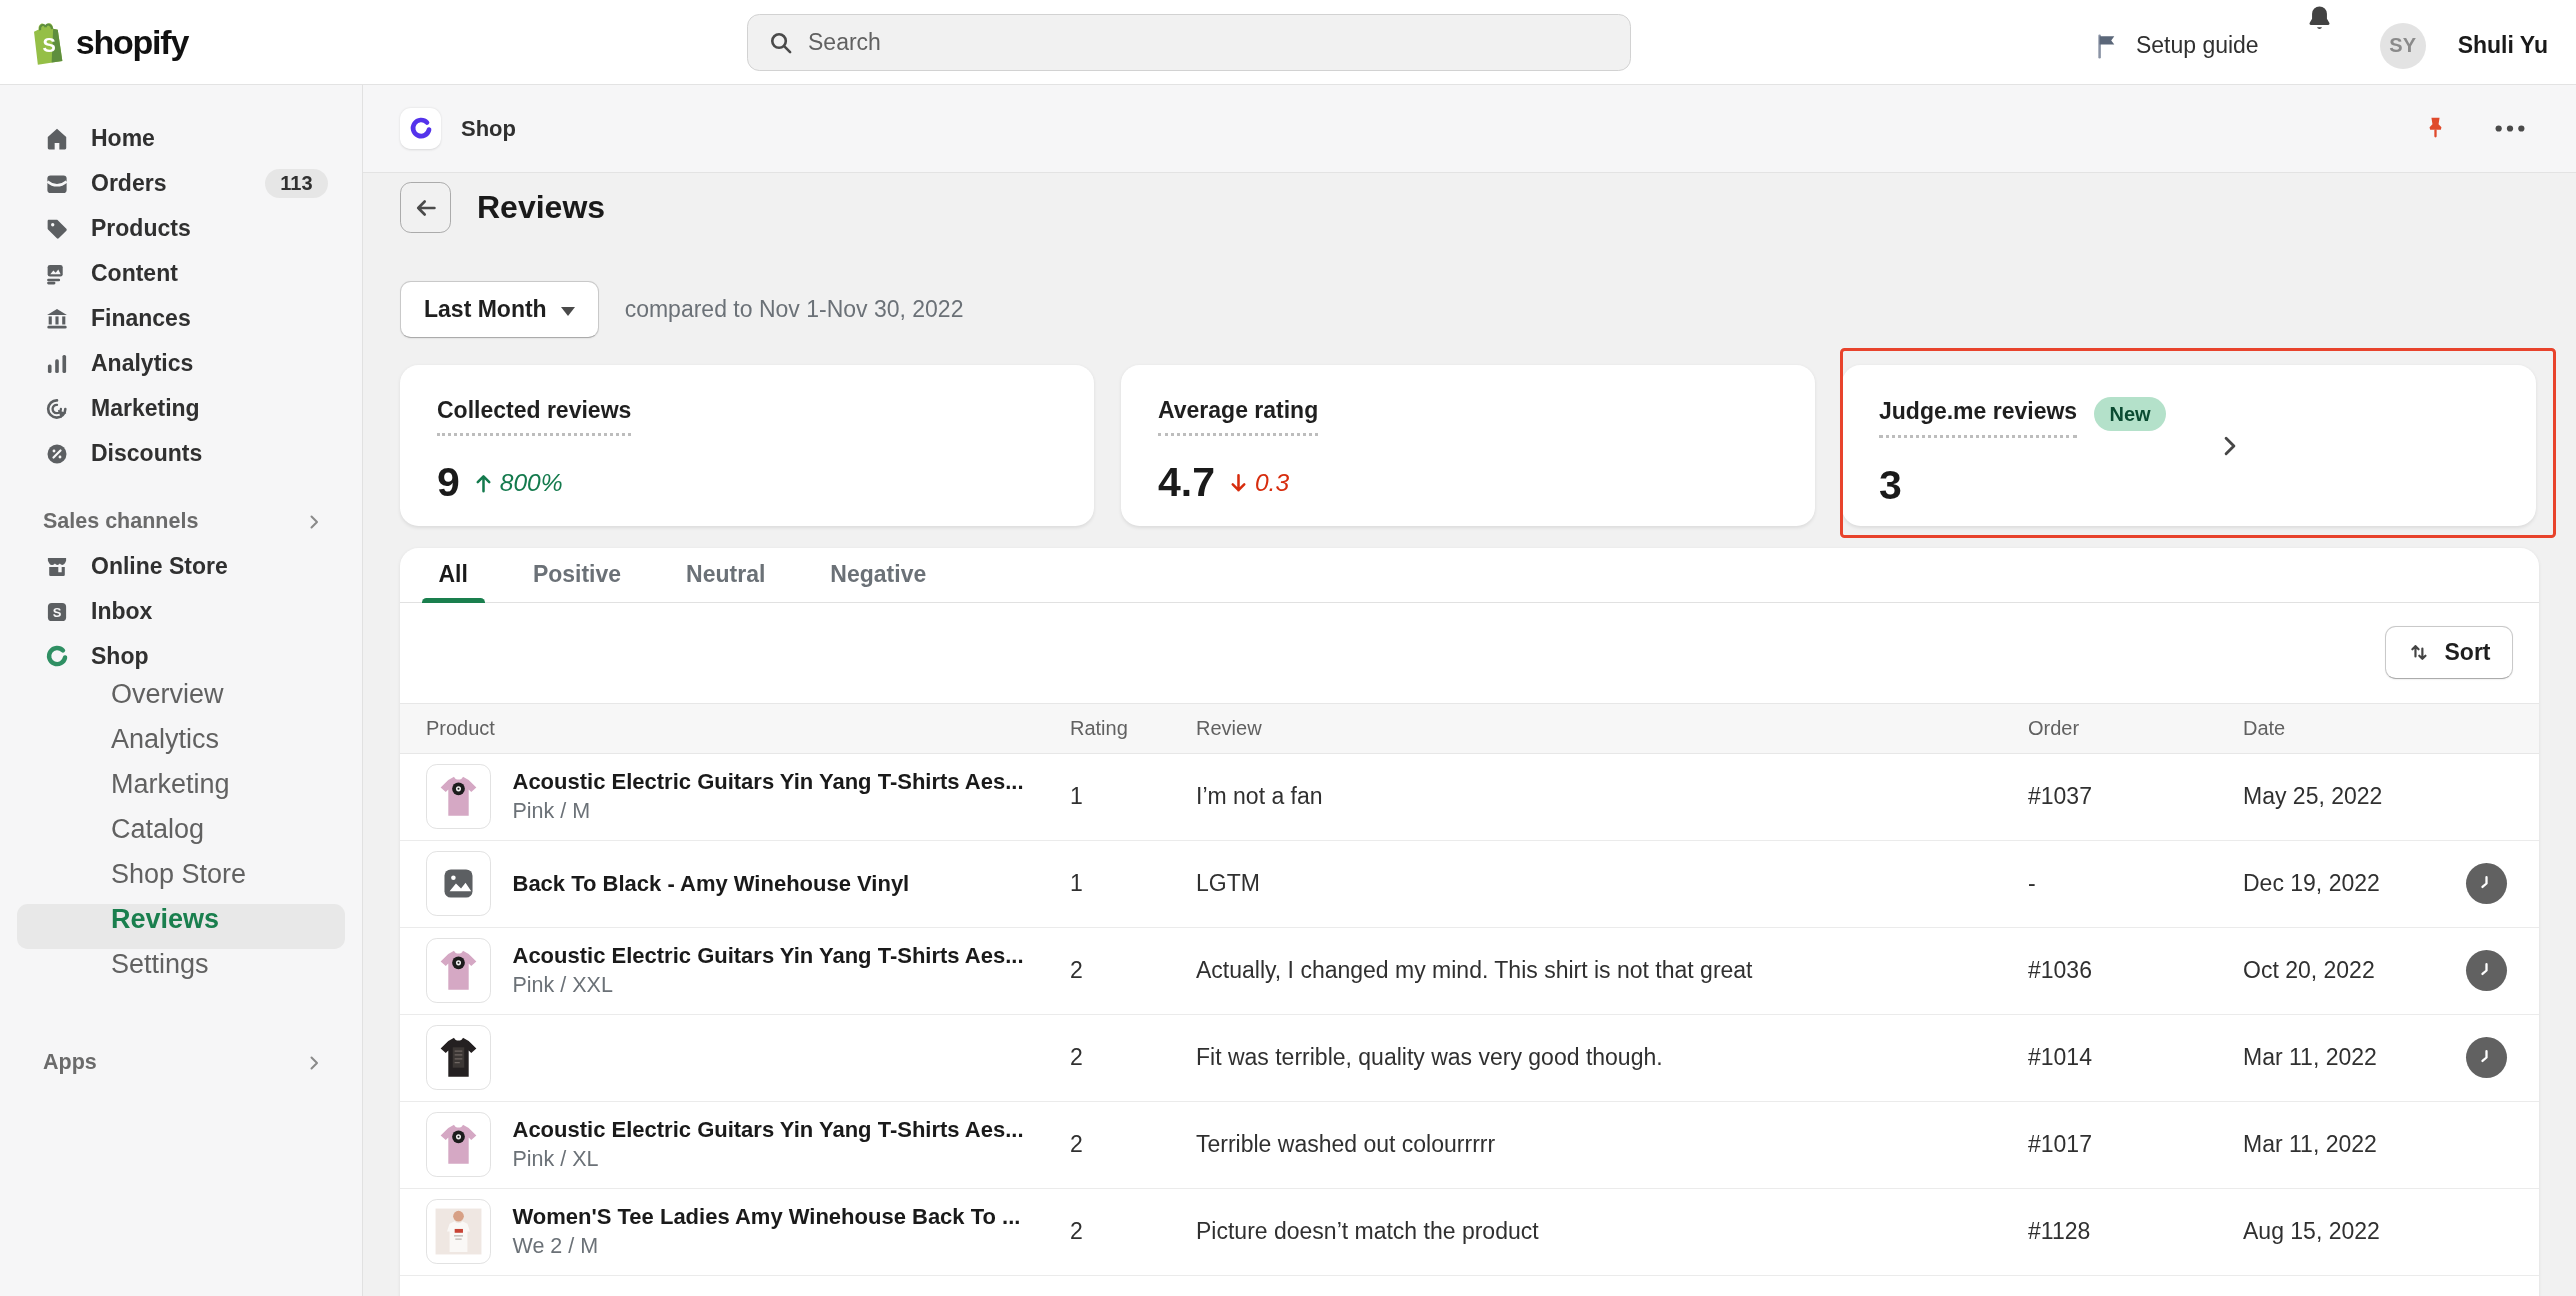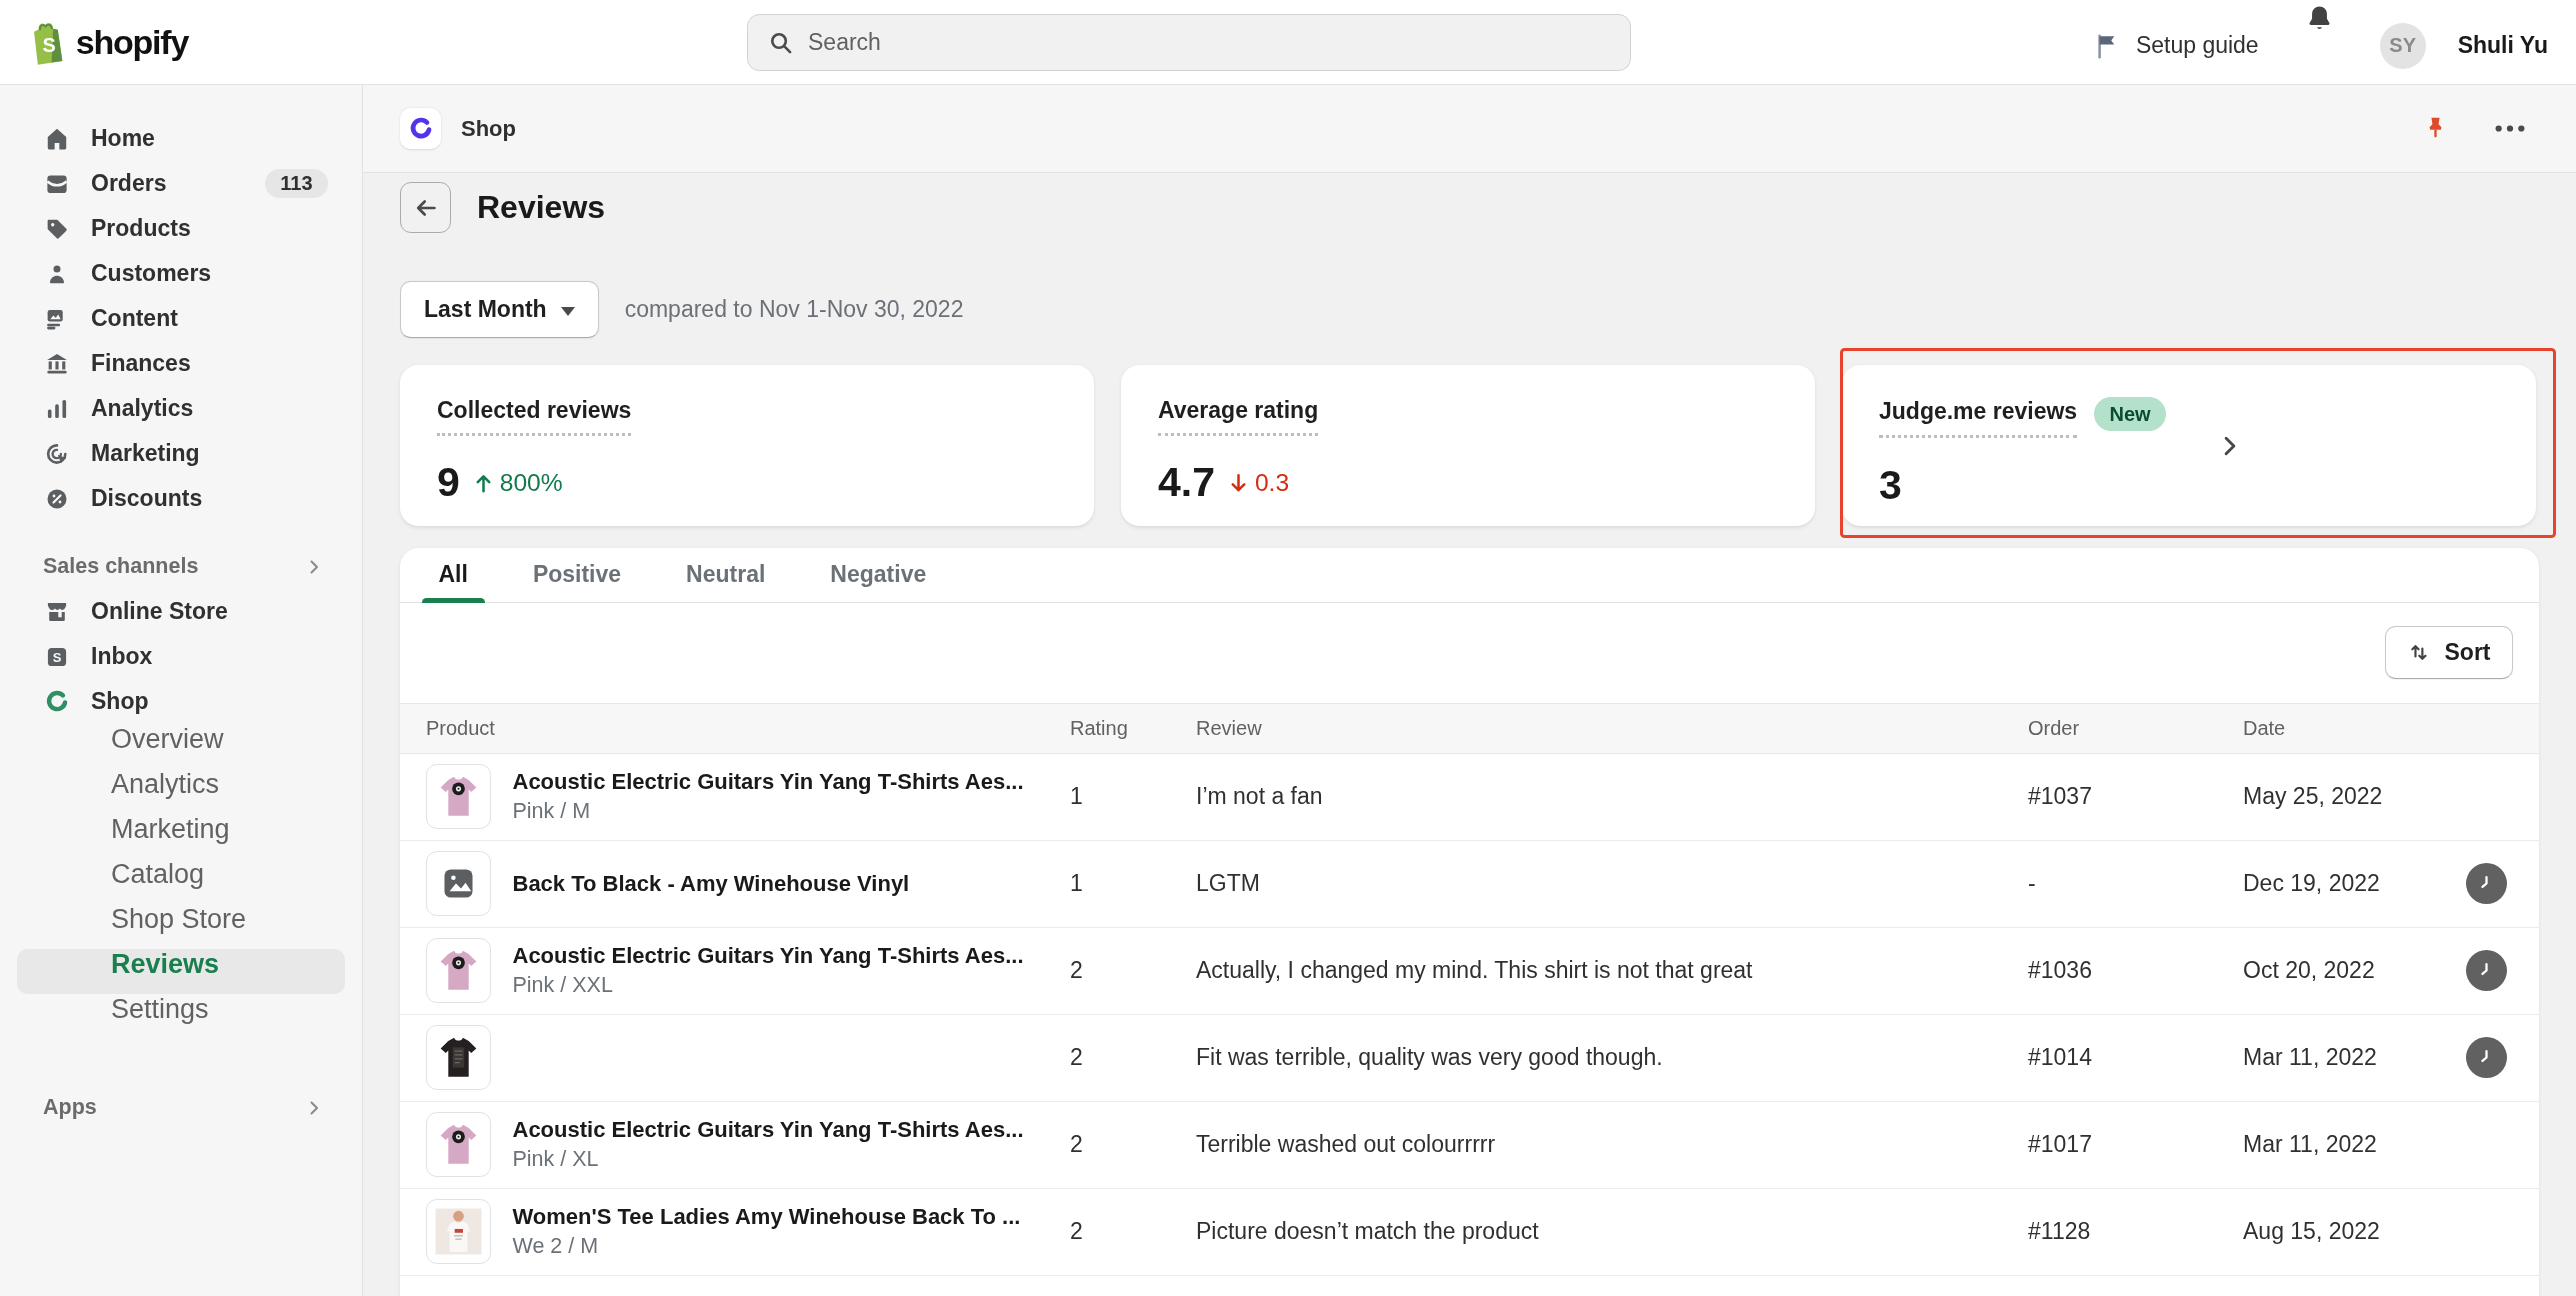--- a/index.html
+++ b/index.html
@@ -52,21 +52,21 @@
   .caret-down { width:0; height:0; border-left:7.7px solid transparent; border-right:7.7px solid transparent; border-top:9.2px solid #4a4a4a; margin-top:3.1px; }
   .compare-text { font-size:23px; color:#6b7177; }
 
   .cards-row { display:flex; gap:27px; margin-top:27px; }
   .stat-card { position:relative; width:694px; height:161px; background:#fff; border-radius:18.4px; box-shadow:0 1.5px 3.8px rgba(0,0,0,.09); padding:32px 37px; }
   .stat-title-row { display:flex; align-items:center; gap:17px; }
   .stat-title { display:inline-block; font-size:23px; font-weight:650; color:#1f1f1f; border-bottom:3.1px dotted #bdbdbd; padding-bottom:9.2px; }
   .new-badge { background:#b4e1ca; color:#0a4b31; border-radius:767px; padding:5.4px 15.4px; font-size:20px; font-weight:550; margin-bottom:8px; }
   .stat-value-row { display:flex; align-items:center; gap:12.3px; margin-top:23px; }
   .stat-value { font-size:41px; font-weight:750; color:#1a1a1a; }
-  .delta { display:flex; align-items:center; gap:4.6px; font-size:24.6px; font-weight:500; }
+  .delta { display:flex; align-items:center; gap:4.6px; font-size:24.6px; font-weight:500;font-style:italic; }
   .delta.up { color:#147a4d; }
   .delta.down { color:#d72c0d; }
   .card-chevron { position:absolute; left:54%; top:50%; transform:translateY(-50%); }
 
   .annotation-box { position:absolute; left:1840px; top:348px; width:716px; height:190px; border:3.8px solid #e8432c; border-radius:4.6px; z-index:9; pointer-events:none; }
 
   
   .reviews-card { margin-top:21.5px; background:#fff; border-radius:18.4px 18.4px 0 0; box-shadow:0 1.5px 3.8px rgba(0,0,0,.09); height:768px; overflow:hidden; }
   .tab-strip { height:55px; display:flex; align-items:center; padding-left:21.5px; gap:31px; border-bottom:0.8px solid #e1e1e1; }
   .tab { position:relative; height:55px; display:flex; align-items:center; padding:0 17px; font-size:23px; font-weight:550; color:#6b7177; cursor:pointer; }
@@ -162,29 +162,20 @@
             <svg width="26" height="26" viewBox="0 0 20 20">
               <path d="M2.8 3.8 c0-.6 .4-1 1-1 h5.9 c.3 0 .5 .1 .7 .3 l6.8 6.8 c.4 .4 .4 1 0 1.4 l-5.9 5.9 c-.4 .4 -1 .4 -1.4 0 L3.1 10.4 a1 1 0 0 1 -.3 -.7 Z" fill="#5c5f62"></path>
               <circle cx="6.7" cy="6.7" r="1.3" fill="#f6f6f7"></circle>
             </svg>
           </span>
         <span class="grow">Products</span>
       </div>
       <div class="nav-item">
         <span class="ico">
             <svg width="26" height="26" viewBox="0 0 20 20">
-              <circle cx="10" cy="6.2" r="2.7" fill="#5c5f62"></circle>
-              <path d="M4.6 16.2 c.6-3.2 2.8-4.8 5.4-4.8 s4.8 1.6 5.4 4.8 c.1 .5-.3 1-.9 1 H5.5 c-.6 0 -1 -.5 -.9 -1 Z" fill="#5c5f62"></path>
-            </svg>
-          </span>
-        <span class="grow">Customers</span>
-      </div>
-      <div class="nav-item">
-        <span class="ico">
-            <svg width="26" height="26" viewBox="0 0 20 20">
               <rect x="2.8" y="3" width="11.6" height="9" rx="1.8" fill="#5c5f62"></rect>
               <path d="M4.8 10.2 7.2 7.4 l1.8 1.6 2-2.4 1.8 3.6 Z" fill="#f6f6f7"></path>
               <path d="M3.4 14.6 h8 M3.4 17 h4.4" stroke="#5c5f62" stroke-width="2" stroke-linecap="round"></path>
             </svg>
           </span>
         <span class="grow">Content</span>
       </div>
       <div class="nav-item">
         <span class="ico">
             <svg width="26" height="26" viewBox="0 0 20 20">

